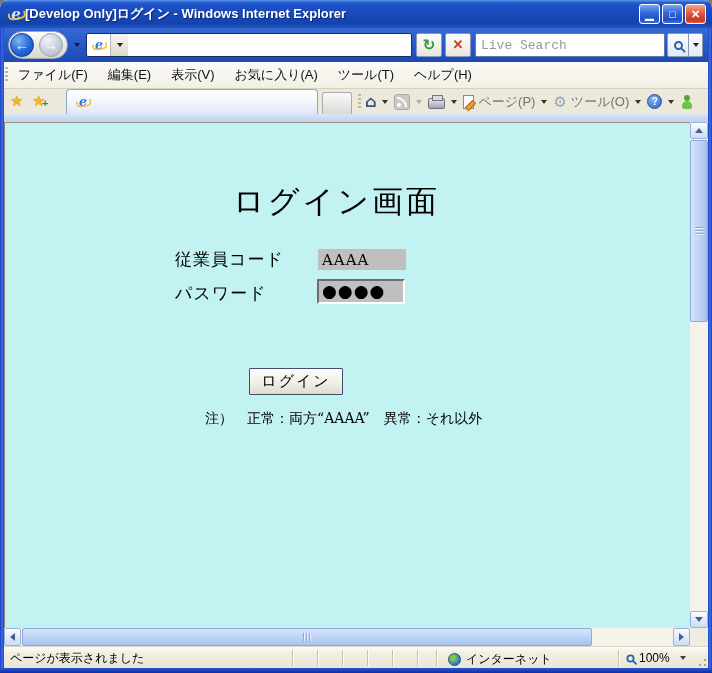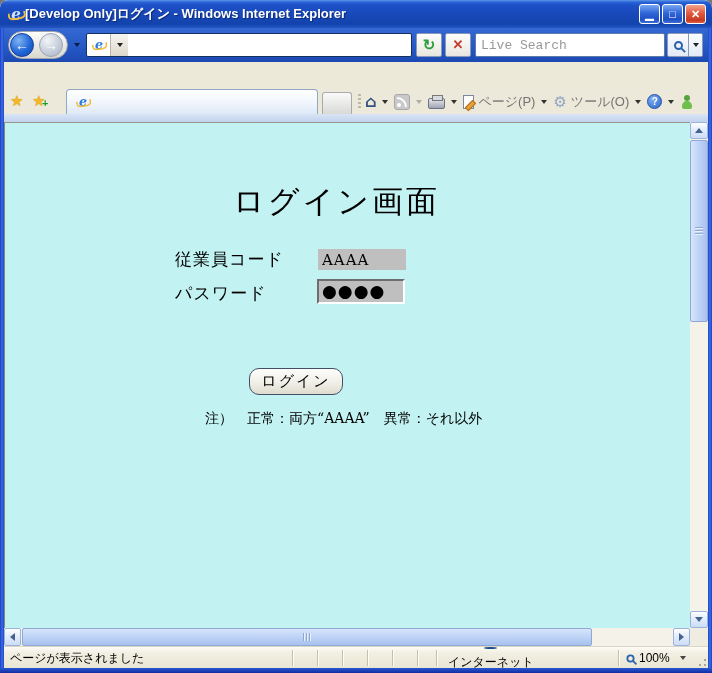--- a/index.html
+++ b/index.html
@@ -141,21 +141,21 @@
   .lbl-emp { left:170px; top:125px; }
   .lbl-pwd { left:170px; top:159px; }
   .inp-emp { position:absolute; left:313px; top:126px; width:88px; height:21px;
     background:#BFBFBF; border:none; outline:none; padding-left:4px;
     font-family:"DejaVu Serif",serif; font-size:15px; letter-spacing:1px; }
   .inp-pwd { position:absolute; left:312px; top:156px; width:88px; height:25px;
     background:#BFBFBF; border-top:2px solid #6E6E6E; border-left:2px solid #6E6E6E;
     border-bottom:2px solid #FFF; border-right:2px solid #FFF;
     font-size:17px; line-height:20px; letter-spacing:1px; padding-left:3px; overflow:hidden; }
   .login-btn { position:absolute; left:244px; top:245px; width:94px; height:27px;
-    border:1px solid #44506B; border-radius:10px;
+    border:1px solid #44506B; border-radius:1px;
     background:linear-gradient(180deg,#FDFDFB,#F0EFE7 55%,#DEDCD0);
     font-family:"DejaVu Serif",serif; font-size:15px; letter-spacing:2px; }
   .note-text { position:absolute; left:200px; top:287px; font-size:14px; }
   
   .vscroll { position:absolute; left:690px; top:122px; width:18px; height:506px; background:#F5F2E9; }
   .hscroll { position:absolute; left:4px; top:628px; width:686px; height:18px; background:#F5F2E9; }
   .sc-btn { position:absolute; background:linear-gradient(180deg,#FEFEFF,#E6EEFB 40%,#CCDDF8);
     border:1px solid #9CB2DA; border-radius:2px; display:flex; align-items:center; justify-content:center; }
   .vscroll .sc-btn { left:0; width:18px; height:17px; }
   .vs-up { top:0; } .vs-down { bottom:0; }
@@ -176,21 +176,21 @@
   .hs-thumb .thumb-grip { width:8px; height:8px;
     background:repeating-linear-gradient(90deg,#8FA8D0 0 1px,#EAF1FD 1px 2px,transparent 2px 3px); }
   .scroll-corner { position:absolute; left:690px; top:628px; width:18px; height:18px; background:#EFEDE1; }
   
   .statusbar { position:absolute; left:4px; top:646px; width:704px; height:22px;
     background:linear-gradient(180deg,#FDFCF6,#F1EFE2 30%,#E9E6D4); border-top:1px solid #D9D6C6;
     font-size:12px; color:#000; }
   .sb-text { position:absolute; left:6px; top:0; line-height:22px; white-space:nowrap; }
   .sb-sep { position:absolute; top:3px; width:1px; height:16px; background:#C3C0AC;
     box-shadow:1px 0 0 #FDFCF5; }
-  .sb-internet { position:absolute; left:444px; top:0; height:24px; display:flex; align-items:center; gap:5px;flex-direction:column; }
+  .sb-internet { position:absolute; left:444px; top:0; height:24px; display:flex; align-items:center; gap:5px; }
   .globe-icon { width:13px; height:13px; border-radius:50%; border:1px solid #1A4C88;
     background:radial-gradient(circle at 35% 35%,#8CC63F 20%,#2F80D0 65%,#1A5CA8); }
   .sb-zoom { position:absolute; left:622px; top:0; height:22px; display:flex; align-items:center; gap:4px; }
   .sb-zoom .mag { border-color:#2B62B0; transform:scale(.9); }
   .sb-zoom .caret { border-top-color:#444; margin-left:6px; }
   .sb-grip { position:absolute; right:1px; bottom:1px; width:10px; height:10px;
     background:
       radial-gradient(circle at 8px 8px,#A8A593 1.2px,transparent 1.5px),
       radial-gradient(circle at 8px 3px,#A8A593 1.2px,transparent 1.5px),
       radial-gradient(circle at 3px 8px,#A8A593 1.2px,transparent 1.5px); }
@@ -228,20 +228,29 @@
       <input class="search-input" placeholder="Live Search" style="">
     </div>
     <div class="btn-mag">
         <span class="mag"></span>
       </div>
     <div class="btn-mag-caret">
         <span class="caret"></span>
       </div>
   </div>
 
+  <div class="menurow">
+    <span class="grip"></span>
+    <span class="menu-item">ファイル(F)</span>
+    <span class="menu-item">編集(E)</span>
+    <span class="menu-item">表示(V)</span>
+    <span class="menu-item">お気に入り(A)</span>
+    <span class="menu-item">ツール(T)</span>
+    <span class="menu-item">ヘルプ(H)</span>
+  </div>
 
   <div class="tabrow">
     <span class="star star-fav">★</span>
     <span class="star star-add">★</span>
     <div class="tab-active">
       <span class="ie-icon">e</span>
     </div>
     <div class="tab-stub"></div>
     <div class="tab-toolbar">
       <span class="grip"></span>

